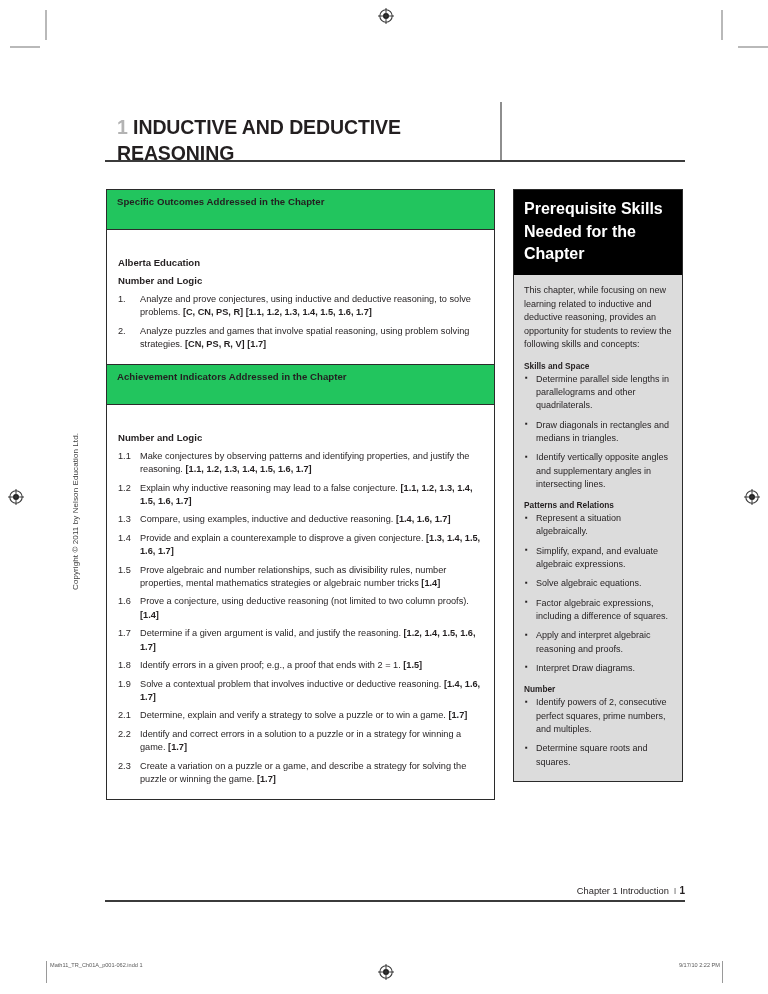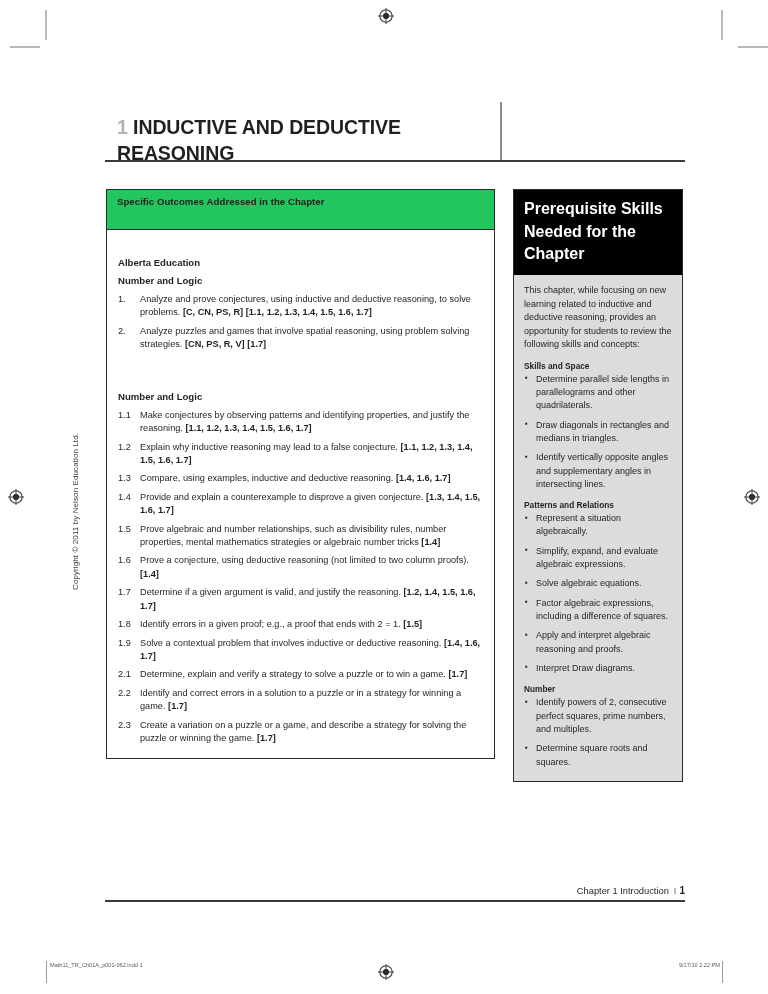--- a/index.html
+++ b/index.html
@@ -294,20 +294,21 @@
       <ol class="num-list">
         <li class="item">
           <span class="marker">1.</span><span>Analyze and prove conjectures, using inductive and deductive reasoning, to solve problems. </span><b>[C, CN, PS, R] [1.1, 1.2, 1.3, 1.4, 1.5, 1.6, 1.7]</b>
         </li>
         <li class="item">
           <span class="marker">2.</span><span>Analyze puzzles and games that involve spatial reasoning, using problem solving strategies. </span><b>[CN, PS, R, V] [1.7]</b>
         </li>
       </ol>
     </div>
 
+    <div class="box-head" style="border-top:1.5px solid #2b2b2b;">Achievement Indicators Addressed in the Chapter</div>
     <div class="box-body">
       <div class="sub-head tight">Number and Logic</div>
       <ul class="plain">
         <li class="item">
           <span class="marker">1.1</span><span>Make conjectures by observing patterns and identifying properties, and justify the reasoning. </span><b>[1.1, 1.2, 1.3, 1.4, 1.5, 1.6, 1.7]</b>
         </li>
         <li class="item">
           <span class="marker">1.2</span><span>Explain why inductive reasoning may lead to a false conjecture. </span><b>[1.1, 1.2, 1.3, 1.4, 1.5, 1.6, 1.7]</b>
         </li>
         <li class="item">

